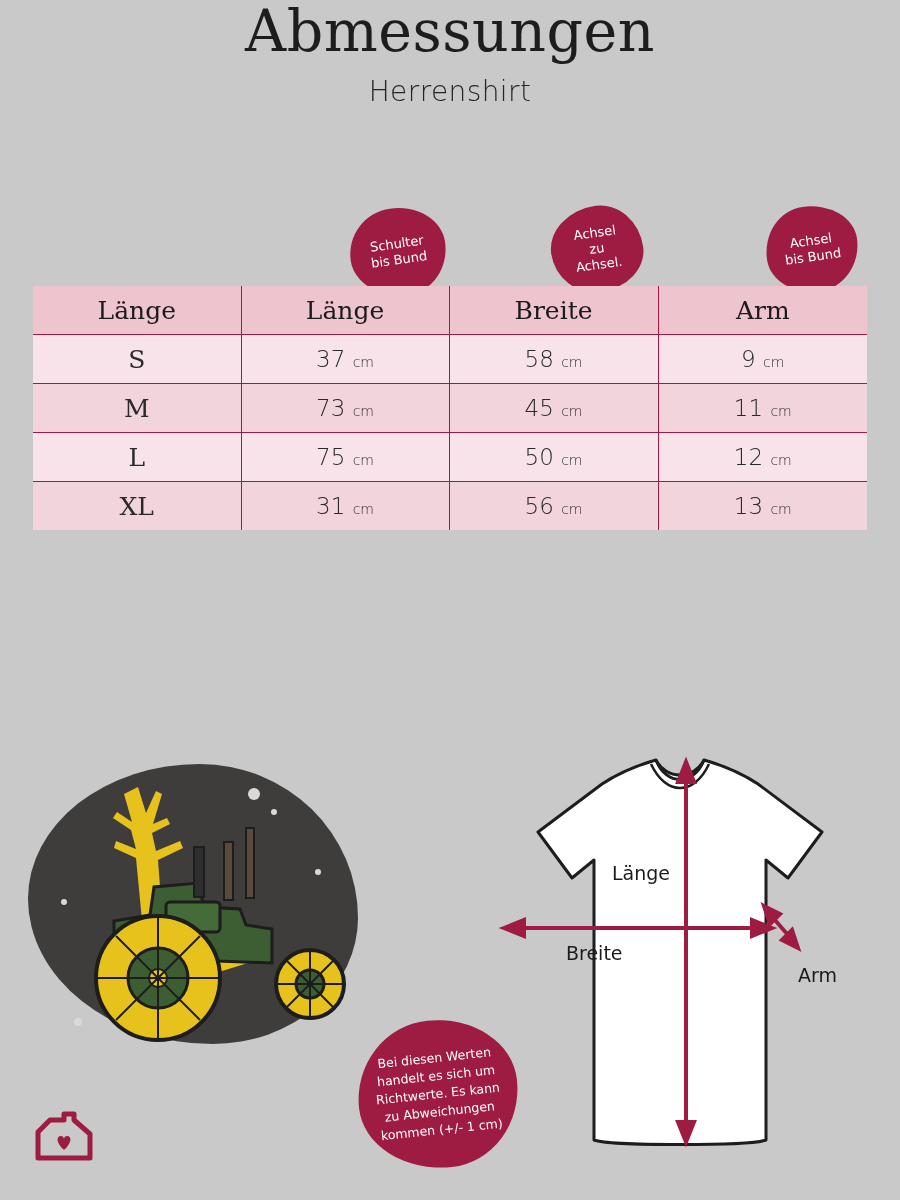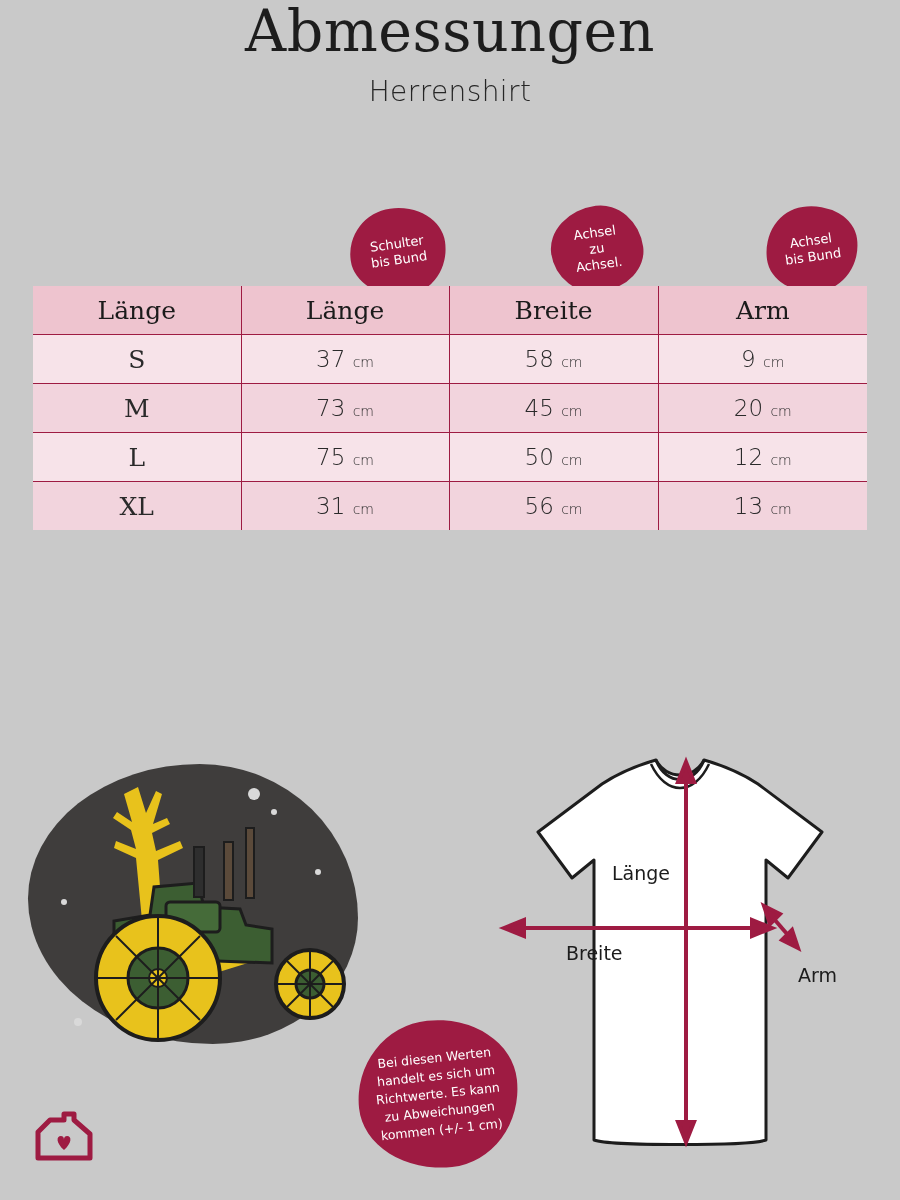--- a/index.html
+++ b/index.html
@@ -236,21 +236,21 @@
       <tr>
         <td class="size-cell">S</td>
         <td class="val-cell"><span>37</span> <span class="unit">cm</span></td>
         <td class="val-cell"><span>58</span> <span class="unit">cm</span></td>
         <td class="val-cell"><span>9</span> <span class="unit">cm</span></td>
       </tr>
       <tr>
         <td class="size-cell">M</td>
         <td class="val-cell"><span>73</span> <span class="unit">cm</span></td>
         <td class="val-cell"><span>45</span> <span class="unit">cm</span></td>
-        <td class="val-cell"><span>20</span> <span class="unit">cm</span></td>
+        <td class="val-cell"><span>11</span> <span class="unit">cm</span></td>
       </tr>
       <tr>
         <td class="size-cell">L</td>
         <td class="val-cell"><span>75</span> <span class="unit">cm</span></td>
         <td class="val-cell"><span>50</span> <span class="unit">cm</span></td>
         <td class="val-cell"><span>12</span> <span class="unit">cm</span></td>
       </tr>
       <tr>
         <td class="size-cell">XL</td>
         <td class="val-cell"><span>31</span> <span class="unit">cm</span></td>

